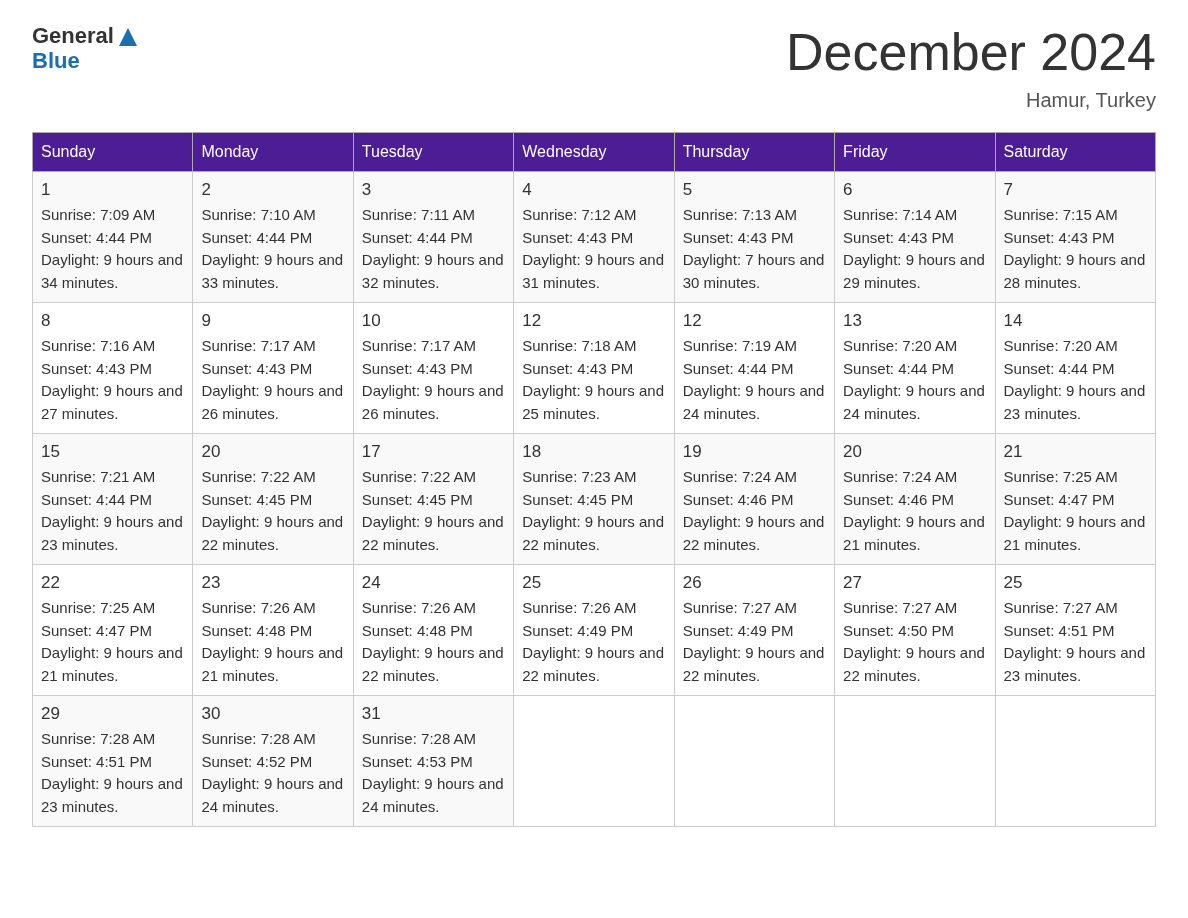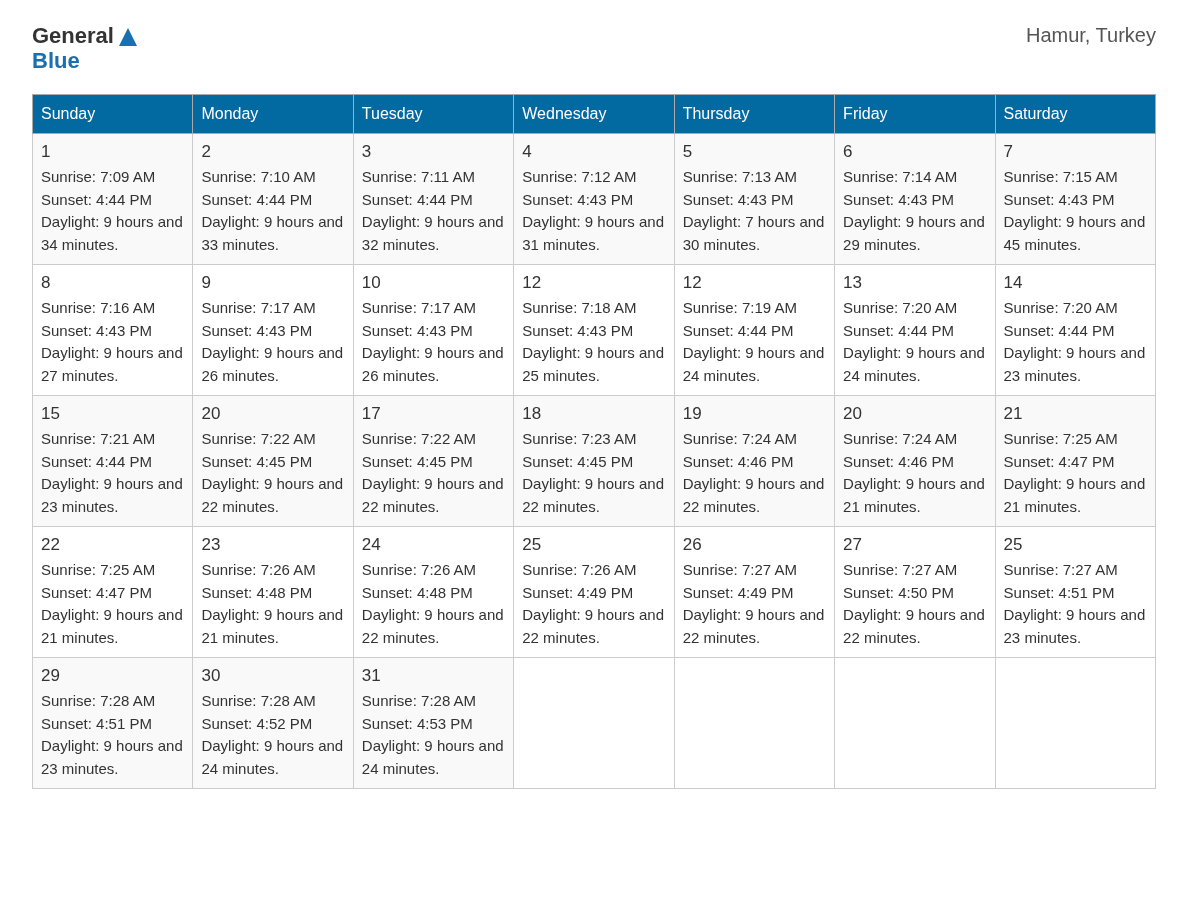--- a/index.html
+++ b/index.html
@@ -36,29 +36,29 @@
     }
     .month-title {
       font-size: 52px;
       font-weight: normal;
       color: #333;
       line-height: 1.1;
     }
     .location {
       font-size: 20px;
       color: #555;
-      margin-top: 0;
+      margin-top: 8px;
     }
     .calendar {
       width: 100%;
       border-collapse: collapse;
       border: 1px solid #aaa;
     }
     .calendar th {
-      background-color: #0369a1;
+      background-color: #4c1d95;
       color: #fff;
       font-size: 16px;
       font-weight: normal;
       padding: 10px 8px;
       text-align: left;
       border: 1px solid #aaa;
     }
     .calendar td {
       vertical-align: top;
       padding: 8px;
@@ -102,20 +102,21 @@
       <div class="logo-line1">
         <span class="logo-text">General</span>
         <svg width="22" height="22" viewBox="0 0 22 22" style="margin-left:3px;margin-top:2px;">
           <polygon points="2,20 11,2 20,20" fill="#1a6faf"></polygon>
         </svg>
       </div>
       <div class="logo-line2">Blue</div>
     </div>
   </div>
   <div class="title-area">
+    <div class="month-title">December 2024</div>
     <div class="location">Hamur, Turkey</div>
   </div>
 </div>
 
 <table class="calendar">
   <thead>
     <tr>
     <th>Sunday</th>
         <th>Monday</th>
         <th>Tuesday</th>
@@ -173,21 +174,21 @@
           <span>Sunrise: </span><span>7:14 AM</span><br>
           <span>Sunset: </span><span>4:43 PM</span><br>
           <span>Daylight: 9 hours and 29 minutes.</span>
         </div>
       </td>
         <td>
         <span class="day-num">7</span>
         <div class="day-info">
           <span>Sunrise: </span><span>7:15 AM</span><br>
           <span>Sunset: </span><span>4:43 PM</span><br>
-          <span>Daylight: 9 hours and 45 minutes.</span>
+          <span>Daylight: 9 hours and 28 minutes.</span>
         </div>
       </td>
       </tr>
       <tr class="row-even">
         <td>
         <span class="day-num">8</span>
         <div class="day-info">
           <span>Sunrise: </span><span>7:16 AM</span><br>
           <span>Sunset: </span><span>4:43 PM</span><br>
           <span>Daylight: 9 hours and 27 minutes.</span>

